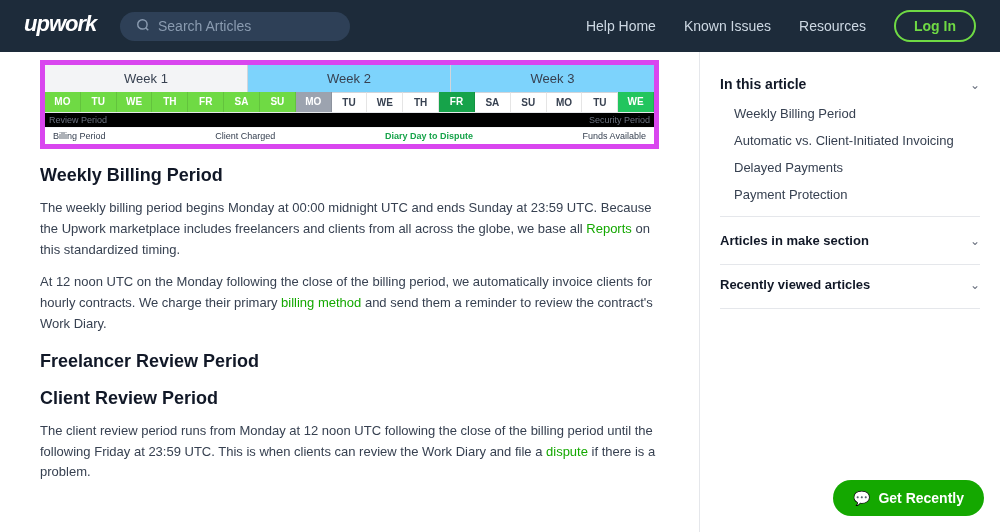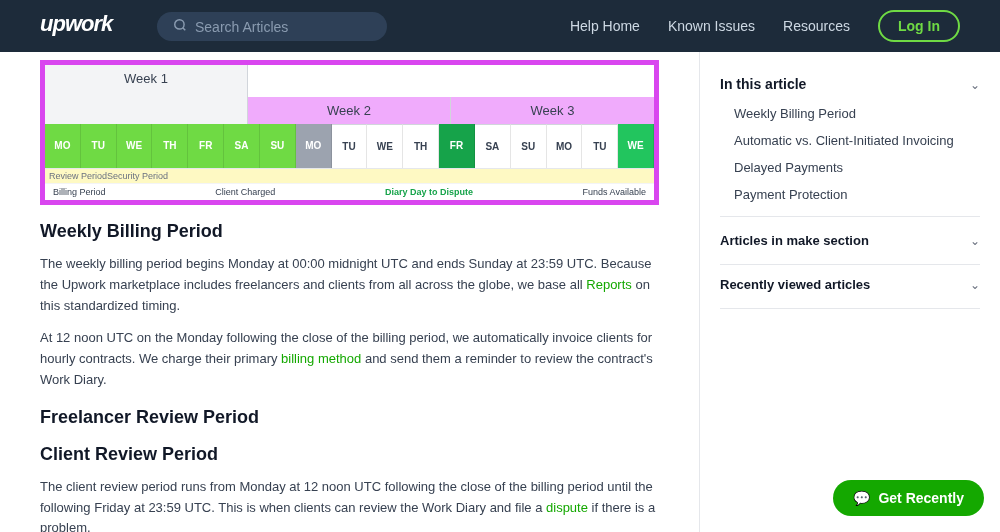--- a/index.html
+++ b/index.html
@@ -3,34 +3,34 @@
   <meta charset="utf-8">
   <style>
     * { margin: 0; padding: 0; box-sizing: border-box; }
     body { font-family: -apple-system, BlinkMacSystemFont, 'Segoe UI', sans-serif; background: #fff; width: 1000px; height: 532px; overflow: hidden; }
 
     
     .header {
       background: #1d2b3a;
       display: flex;
       align-items: center;
-      padding: 0 40px;
+      padding: 0 24px;
       height: 52px;
-      gap: 37px;
+      gap: 16px;
     }
     .logo {
       color: #fff;
       font-weight: 900;
       font-size: 22px;
       letter-spacing: -1px;
       font-style: italic;
     }
     .search-bar {
       display: flex;
-      align-items: flex-end;
+      align-items: center;
       background: #2e4057;
       border-radius: 24px;
       padding: 6px 16px;
       gap: 8px;
       flex: 0 0 230px;
       cursor: pointer;
     }
     .search-bar span { color: #8a9bb0; font-size: 14px; }
     .header-nav {
       display: flex;
@@ -77,29 +77,29 @@
       grid-template-columns: 7fr 7fr 7fr;
     }
     .week-label {
       text-align: center;
       padding: 6px 0;
       font-size: 13px;
       color: #374151;
       background: #f3f4f6;
       border-right: 1px solid #d1d5db;
     }
-    .week-label.highlighted { background: #f0abfc; margin-top: 32px; }
+    .week-label.highlighted { background: #7dd3fc; }
     .week-label:last-child { border-right: none; }
     .days-row {
       display: flex;
     }
     .day {
       flex: 1;
       text-align: center;
-      padding: 16px 2px;
+      padding: 4px 2px;
       font-size: 10px;
       font-weight: 600;
       color: #374151;
       background: #6fda44;
       border-right: 1px solid rgba(0,0,0,0.1);
     }
     .day.gray { background: #9ca3af; color: #fff; }
     .day.green-dark { background: #22c55e; color: #fff; }
     .day.highlight-green { background: #16a34a; color: #fff; font-weight: 700; }
     .day.light-green { background: #6fda44; color: #fff; }
@@ -225,21 +225,21 @@
         <div class="day white">WE</div>
         <div class="day white">TH</div>
         <div class="day highlight-green">FR</div>
         <div class="day white">SA</div>
         <div class="day white">SU</div>
 
         <div class="day white">MO</div>
         <div class="day white">TU</div>
         <div class="day green-dark">WE</div>
       </div>
-      <div style="display:flex;padding:2px 4px;background:#fef9c3;border-top:1px solid #e5e7eb;">
+      <div style="display:flex;justify-content:space-between;padding:2px 4px;background:#000000;border-top:1px solid #e5e7eb;">
         <span style="font-size:9px;color:#6b7280;">Review Period</span>
         <span style="font-size:9px;color:#6b7280;">Security Period</span>
       </div>
       <div style="display:flex;justify-content:space-between;padding:3px 8px;background:#fff;border-top:1px solid #f3f4f6;">
         <span style="font-size:9px;color:#374151;">Billing Period</span>
         <span style="font-size:9px;color:#374151;">Client Charged</span>
         <span style="font-size:9px;color:#16a34a;font-weight:600;">Diary Day to Dispute</span>
         <span style="font-size:9px;color:#374151;">Funds Available</span>
       </div>
     </div>

